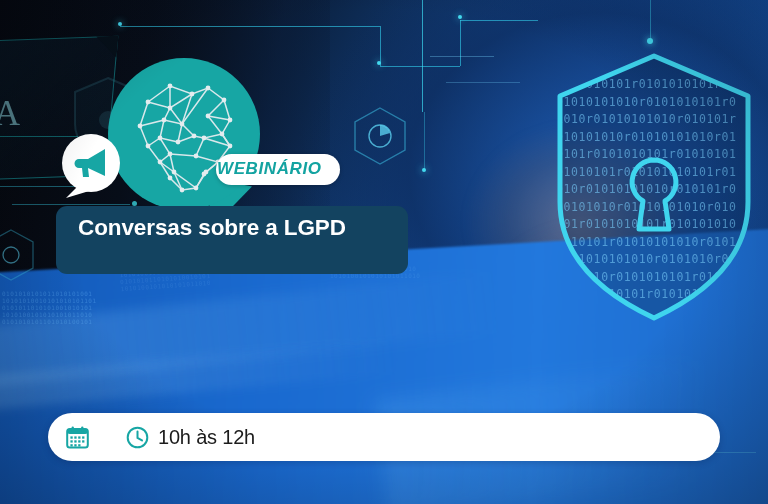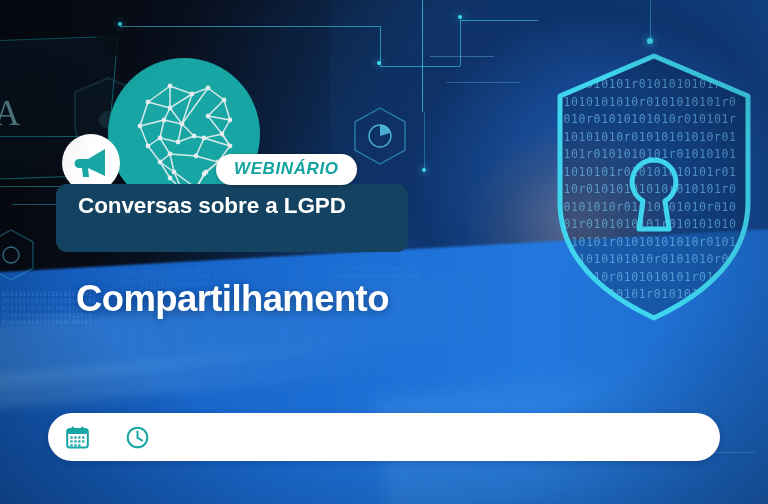--- a/index.html
+++ b/index.html
@@ -143,31 +143,31 @@
     position:absolute; left:4px; top:40px; width:24px; height:24px; background:#fff;
     -webkit-clip-path:polygon(100% 0, 100% 70%, 0 100%);
     clip-path:polygon(100% 0, 100% 70%, 0 100%);
   }
   .mega-icon { position:absolute; left:12px; top:13px; }
 
   
   .webpill {
     position:absolute; left:216px; top:154px;
     background:#fff; border-radius:18px;
-    padding:5px 18px 6px 18px;
+    padding:5px 18px 6px 1px;
     color:#13a3a1; font-style:italic; font-weight:bold;
     font-size:17px; letter-spacing:.6px;
     box-shadow:0 1px 4px rgba(0,0,0,.22);
     z-index:6;
     text-align:right;
   }
 
   
   .subbox {
-    position:absolute; left:56px; top:184px; width:352px; height:68px;
+    position:absolute; left:56px; top:206px; width:352px; height:68px;
     background:#134360; border-radius:11px; z-index:5;
     padding:7px 16px 0 22px;
   }
   .subbox .line {
     color:#fff; font-size:22.5px; font-weight:bold; line-height:29px;
     letter-spacing:-.1px; white-space:nowrap;
   }
 
   
   .headline {
@@ -349,21 +349,20 @@
     </svg>
   </div>
 
   <div class="webpill">WEBINÁRIO</div>
 
   <div class="subbox">
     <div class="line">Conversas sobre a LGPD</div>
   </div>
 
   <div class="headline">
-    <span class="l">Compartilhamento</span>
   </div>
 
   <div class="infobar">
 
     <div class="infoitem">
       <span class="ic">
         <svg width="23" height="23" viewBox="0 0 23 23">
           <rect x="1.2" y="3" width="20.6" height="18.6" rx="2.6" fill="none" stroke="#17a6a4" stroke-width="2"></rect>
           <rect x="1.2" y="3" width="20.6" height="5" rx="2.6" fill="#17a6a4"></rect>
           <rect x="5.5" y="0.6" width="2.4" height="5" rx="1.2" fill="#17a6a4"></rect>
@@ -387,20 +386,21 @@
 
     <div class="gap-a"></div>
 
     <div class="infoitem">
       <span class="ic">
         <svg width="23" height="23" viewBox="0 0 23 23">
           <circle cx="11.5" cy="11.5" r="9.8" fill="none" stroke="#17a6a4" stroke-width="2"></circle>
           <path d="M11.5 5.4 L11.5 11.9 L16 14.4" fill="none" stroke="#17a6a4" stroke-width="2" stroke-linecap="round"></path>
         </svg>
       </span>
+      <span class="txt">10h às 12h</span>
     </div>
 
     <div class="gap-b"></div>
 
 
   </div>
 
   <div class="bg-vign"></div>
 </div>
 

